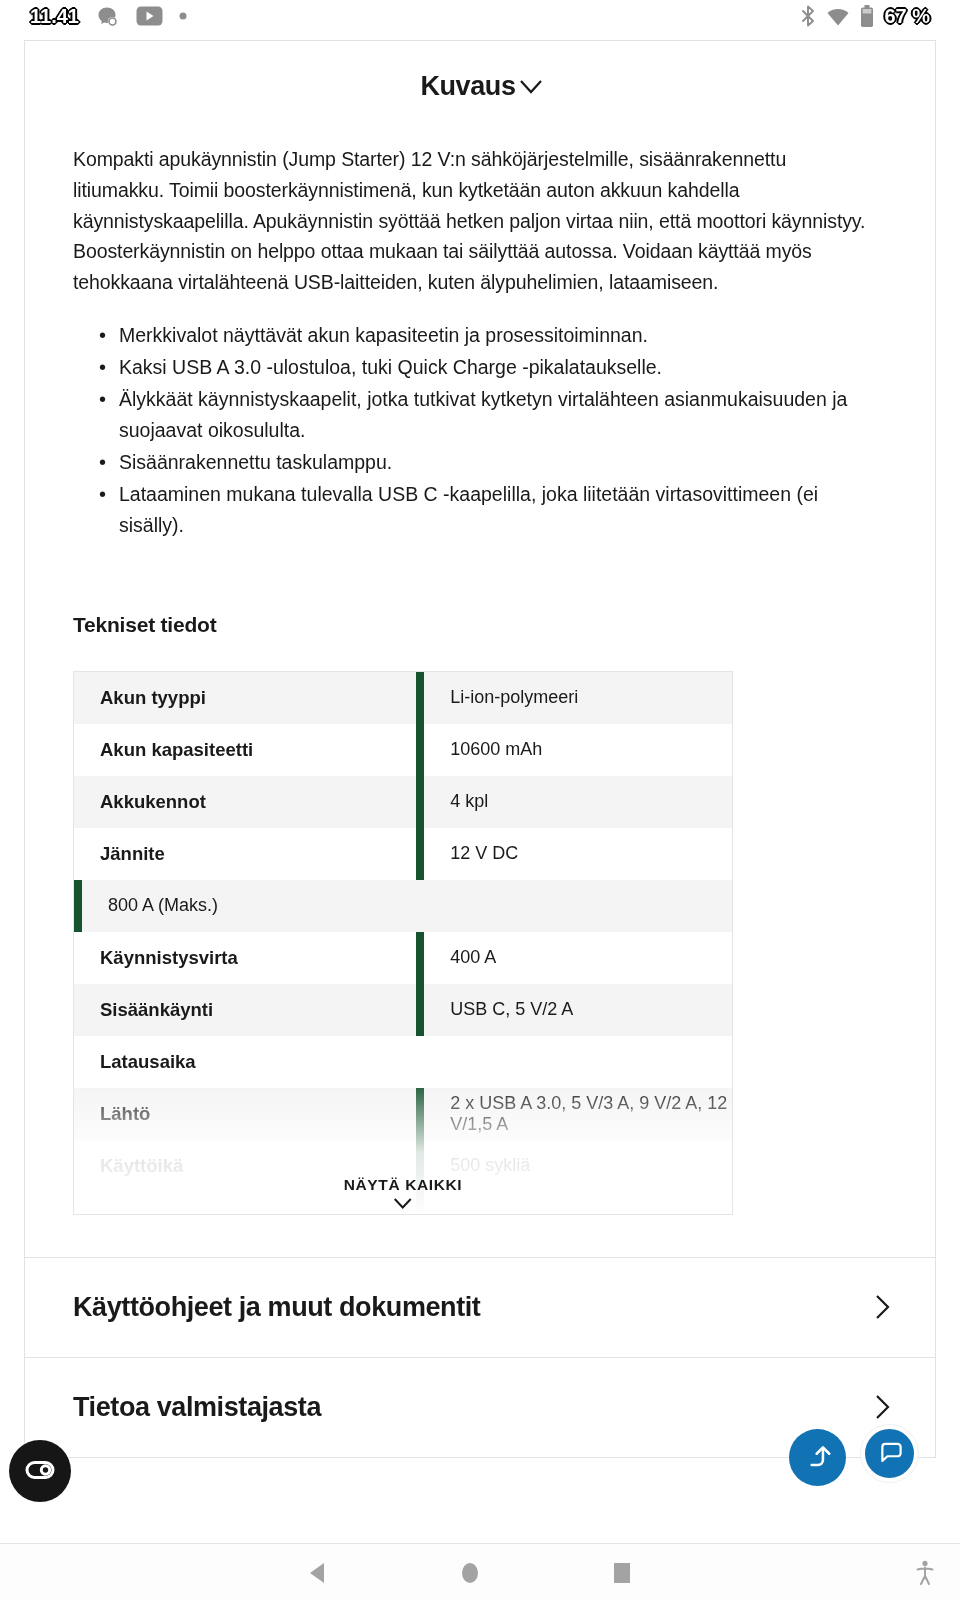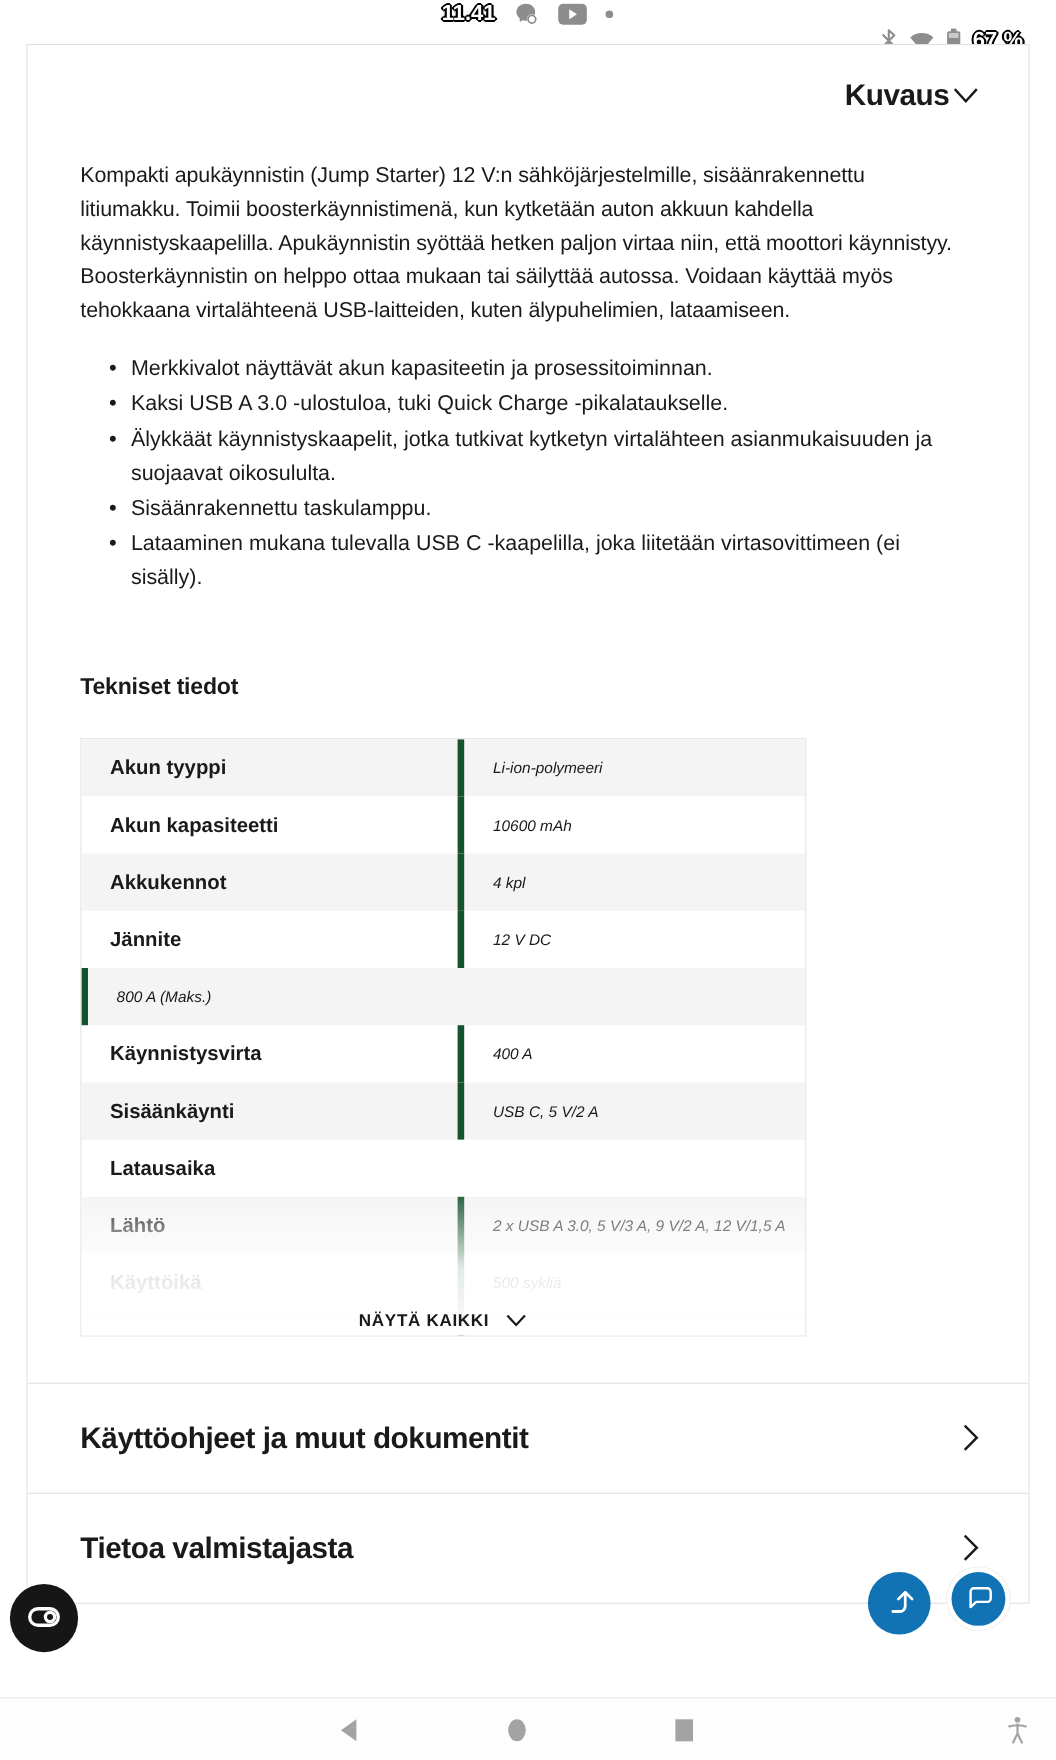--- a/index.html
+++ b/index.html
@@ -1,57 +1,57 @@
 <!DOCTYPE html>
 <html><head>
 <meta charset="utf-8">
 <style>
   * { margin:0; padding:0; box-sizing:border-box; }
   html,body { width:960px; height:1600px; background:#ffffff;
     font-family:"Liberation Sans", sans-serif; color:#1a1a1a; overflow:hidden; position:relative; }
 
   
   .status-bar { position:absolute; top:0; left:0; width:960px; height:32px;
-    display:flex; align-items:center; padding:0 30px;flex-direction:column; }
+    display:flex; align-items:center; padding:0 30px; }
   .sb-left { display:flex; align-items:center; gap:16px; }
   .sb-right { margin-left:auto; display:flex; align-items:center; gap:10px;text-align:right; }
   .sb-time, .sb-batt-txt { font-size:20px; font-weight:900; color:#ffffff; letter-spacing:0;
     text-shadow:-2px 0 #000,2px 0 #000,0 -2px #000,0 2px #000,-1px -1px #000,1px 1px #000,-1px 1px #000,1px -1px #000; }
   .sb-icon { display:inline-flex; align-items:center; }
 
   
   .card { position:absolute; left:24px; right:24px; top:40px;
     background:#fff; border:1px solid #e2e2e2; }
-  .section-header { display:flex; align-items:center; justify-content:flex-end;
+  .section-header { display:flex; align-items:center; justify-content:center;
     padding:30px 42px 0 48px; }
   .section-title { font-size:27px; font-weight:700; letter-spacing:-0.015em; }
   .chev { display:inline-flex; }
 
   .description { margin:42px 60px 0 48px; font-size:19.5px; line-height:30.8px; letter-spacing:-0.005em; }
 
   ul.bullets { margin:22px 60px 0 48px; list-style:none; }
   ul.bullets li { position:relative; padding-left:46px; font-size:19.5px; line-height:31px; margin-top:1px; }
   ul.bullets li::before { content:"•"; position:absolute; left:26px; top:0; font-size:20px; }
 
   .specs-title { margin:72px 48px 0 48px; font-size:21px; font-weight:700; letter-spacing:-0.01em; }
 
   .spec-table { position:relative; margin:34px 48px 0 48px; width:660px;
     border:1px solid #e4e4e4; overflow:hidden; }
   .spec-row { display:flex; height:52px; }
   .spec-row:nth-child(odd) { background:#f4f4f4; }
   .spec-row.partial { height:22px; }
   .spec-label { width:52%; display:flex; align-items:center; padding-left:26px;
     font-size:18.5px; font-weight:700; }
   .spec-value { width:48%; display:flex; align-items:center; padding-left:26px;
-    font-size:14px; border-left:6px solid #14532d;font-style:italic; }
+    font-size:18px; border-left:8px solid #14532d; }
   .table-fade { position:absolute; left:0; right:0; bottom:0; height:135px; z-index:2;
     background:linear-gradient(to bottom, rgba(255,255,255,0) 0%, rgba(255,255,255,0.88) 55%, #ffffff 100%); }
   .show-all-btn { position:absolute; left:50%; transform:translateX(-50%); bottom:4px; z-index:3;
-    background:transparent; border:none; cursor:pointer; display:flex; flex-direction:row;
-    align-items:center; gap:13px; font-family:inherit; }
+    background:transparent; border:none; cursor:pointer; display:flex; flex-direction:column;
+    align-items:center; gap:3px; font-family:inherit; }
   .show-all-label { font-size:15.5px; font-weight:600; letter-spacing:0.04em; color:#1a1a1a; }
 
   .spacer-bottom { height:42px; }
 
   .accordion-row { display:flex; align-items:center; justify-content:space-between;
     border-top:1px solid #e2e2e2; padding:0 42px 0 48px; height:100px; cursor:pointer; }
   .accordion-title { font-size:27px; font-weight:700; letter-spacing:-0.015em; }
 
   
   .fab { position:absolute; border:none; cursor:pointer; display:flex; align-items:center;

